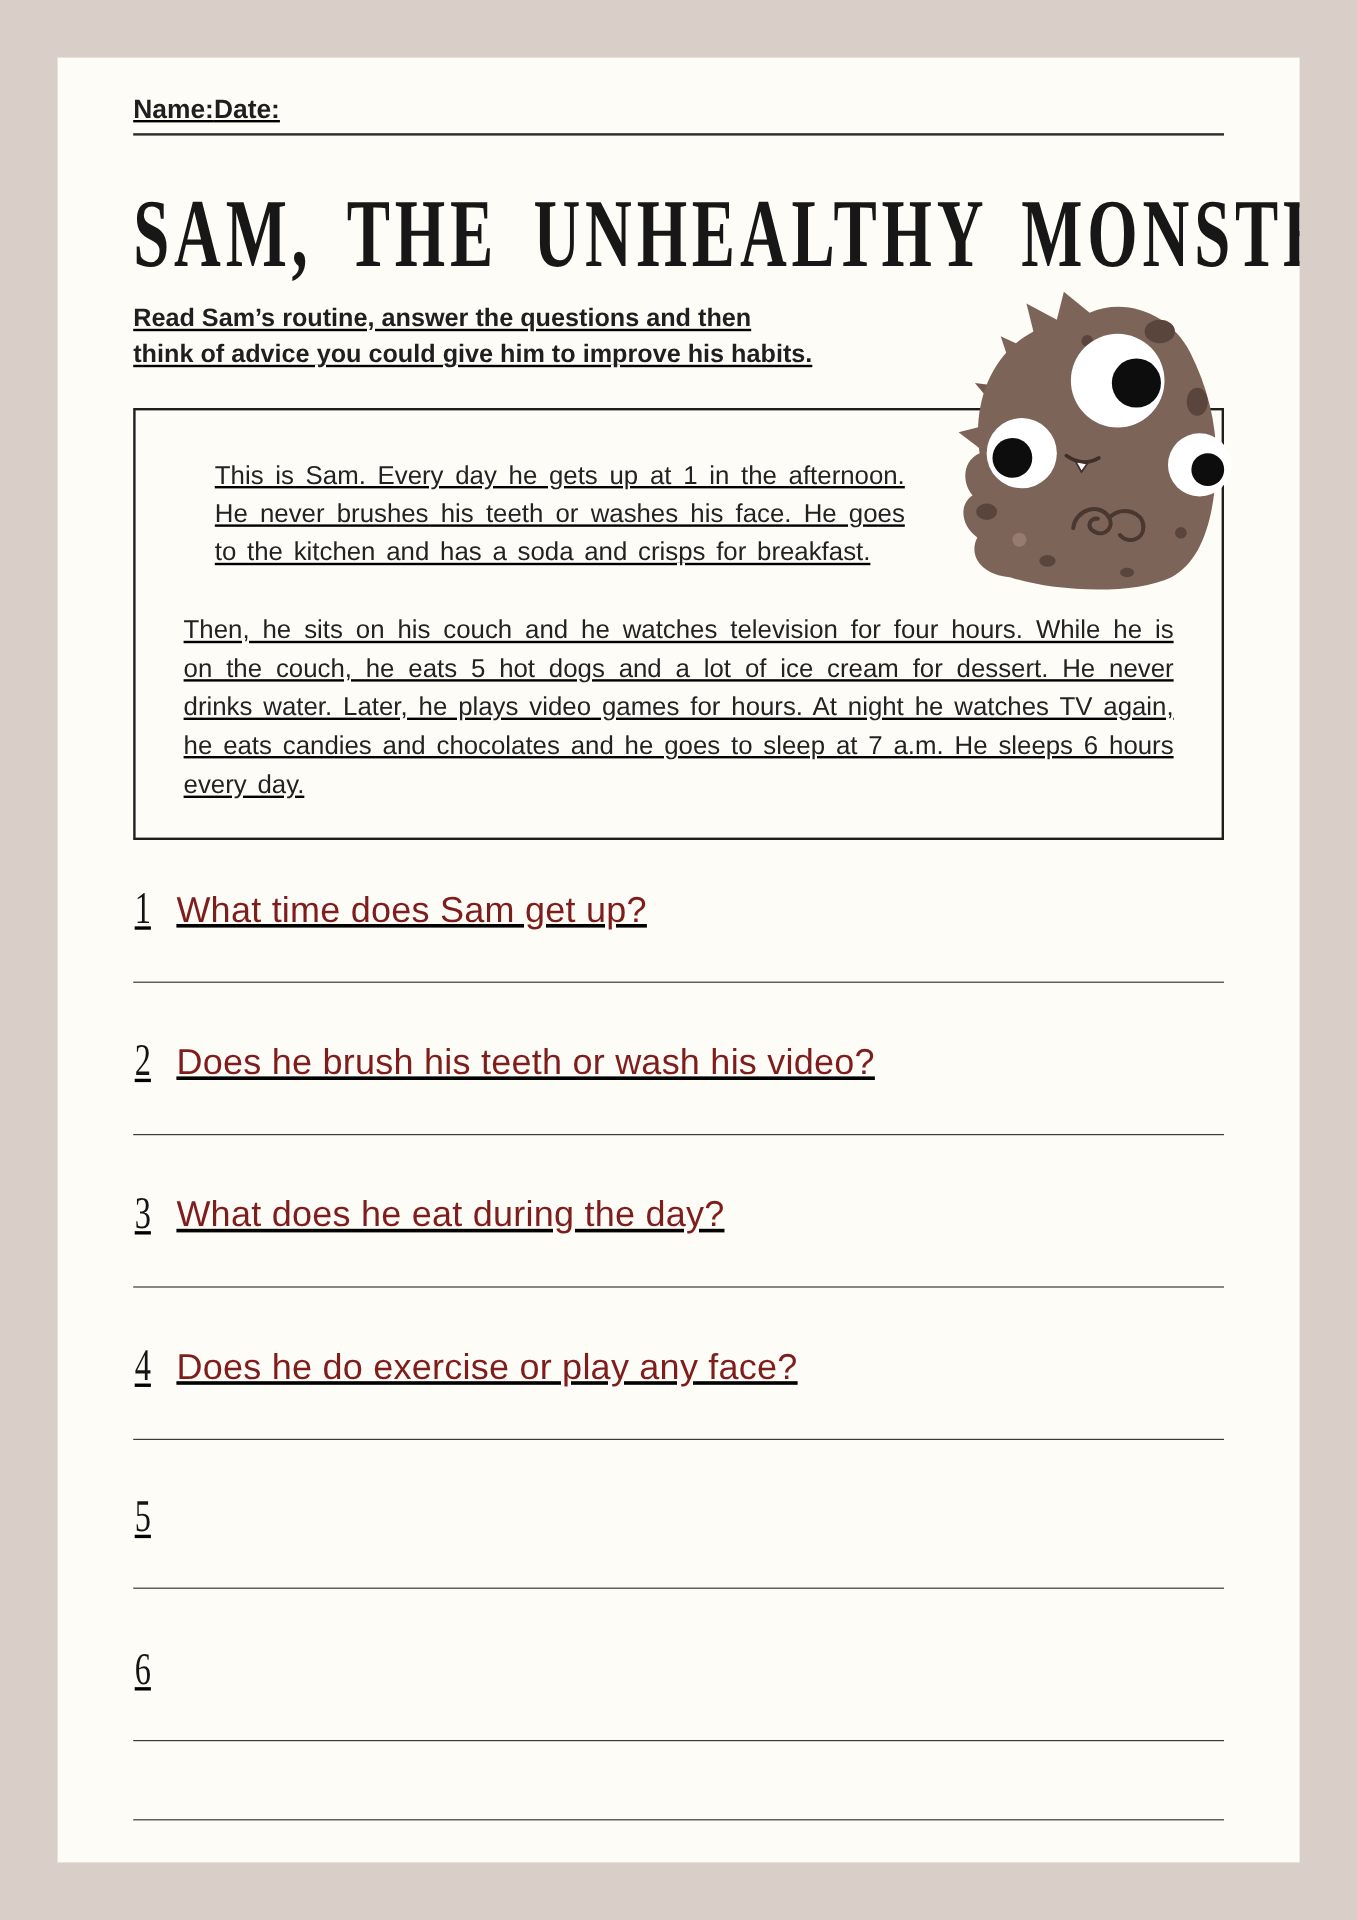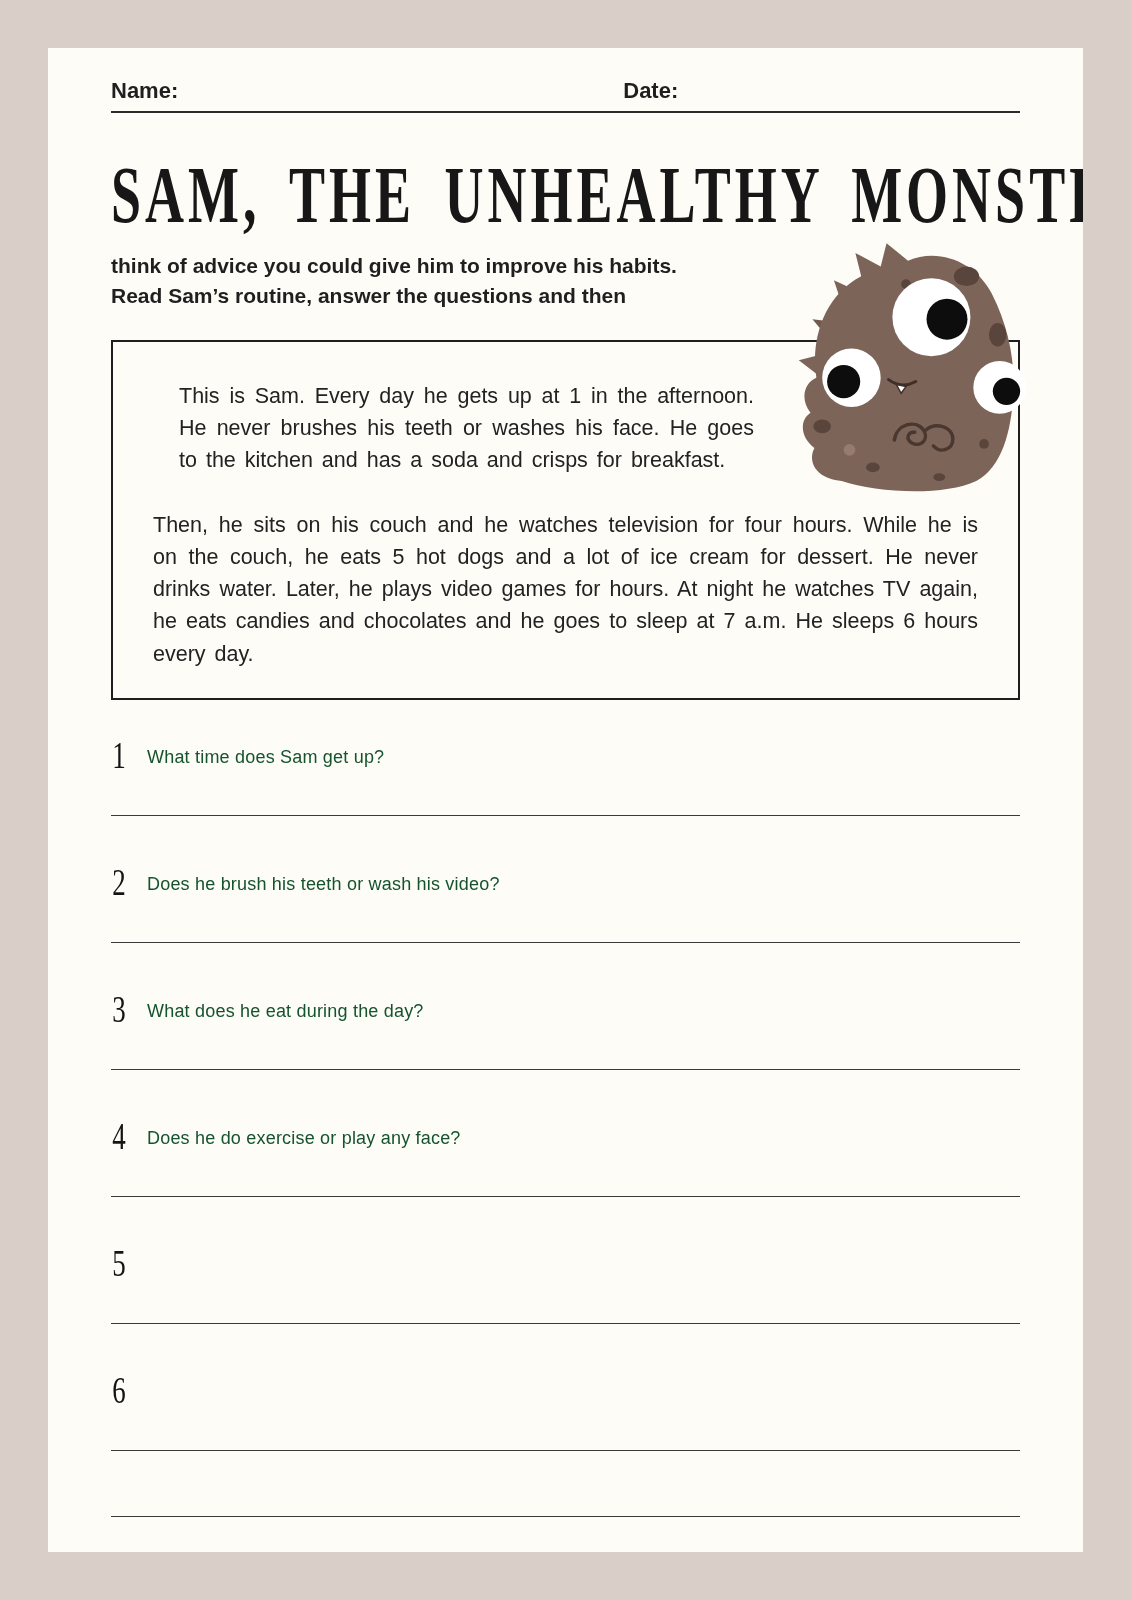--- a/index.html
+++ b/index.html
@@ -2,40 +2,41 @@
 <html><head>
 <meta charset="utf-8">
 <style>
   * { margin: 0; padding: 0; box-sizing: border-box; }
   body { width: 1131px; height: 1600px; font-family: "Liberation Sans", sans-serif; }
 
   .frame {
     width: 1131px; height: 1600px;
     background: #d9cfc8;
     padding: 48px;
+    text-decoration: underline;
   }
   .page {
     position: relative;
     width: 100%; height: 100%;
     background: #fdfcf7;
     padding: 30px 63px 0;
     overflow: hidden;
   }
 
   
   .header-row {
     display: flex;
     align-items: flex-end;
     border-bottom: 2px solid #2b2b2b;
     padding-bottom: 7px;
     font-weight: 700;
     font-size: 22px;
     color: #1f1f1f;
   }
-  .date-label { margin-left: 445px; }
+  .date-label { }
 
   
   h1.title {
     height: 86px;
     margin-top: 40px;
     overflow: visible;
     white-space: nowrap;
   }
   .title-inner {
     display: inline-block;
@@ -103,22 +104,22 @@
     transform: scaleY(1.4);
     transform-origin: 50% 60%;
     font-family: "Liberation Serif", serif;
     font-weight: 400;
     font-size: 27px;
     color: #141414;
     min-width: 16px;
     text-align: center;
   }
   .q-text {
-    font-size: 18px;
-    color: #14532d;
+    font-size: 30px;
+    color: #7f1d1d;
     letter-spacing: 0.2px;
   }
   .answer-line {
     margin-top: 42px;
     border-bottom: 1.6px solid #3a3a3a;
     height: 1px;
   }
   .final-line {
     margin-top: 12px;
     border-bottom: 1.6px solid #3a3a3a;
@@ -134,22 +135,22 @@
     <div class="header-row">
       <span>Name:</span>
       <span class="date-label">Date:</span>
     </div>
 
     <h1 class="title">
       <span class="title-inner">SAM, THE UNHEALTHY MONSTER</span>
     </h1>
 
     <div class="instructions">
+      <div>Read Sam’s routine, answer the questions and then</div>
       <div>think of advice you could give him to improve his habits.</div>
-      <div>Read Sam’s routine, answer the questions and then</div>
     </div>
 
     <div class="monster">
       <svg width="234" height="270" viewBox="0 0 240 270" xmlns="http://www.w3.org/2000/svg">
 
         <path d="M34 150 L8 130 L40 122 Z" fill="#7d6459"></path>
         <path d="M42 112 L22 88 L54 92 Z" fill="#74594e"></path>
         <path d="M54 78 L44 48 L74 62 Z" fill="#7d6459"></path>
 
         <path d="M52 254

